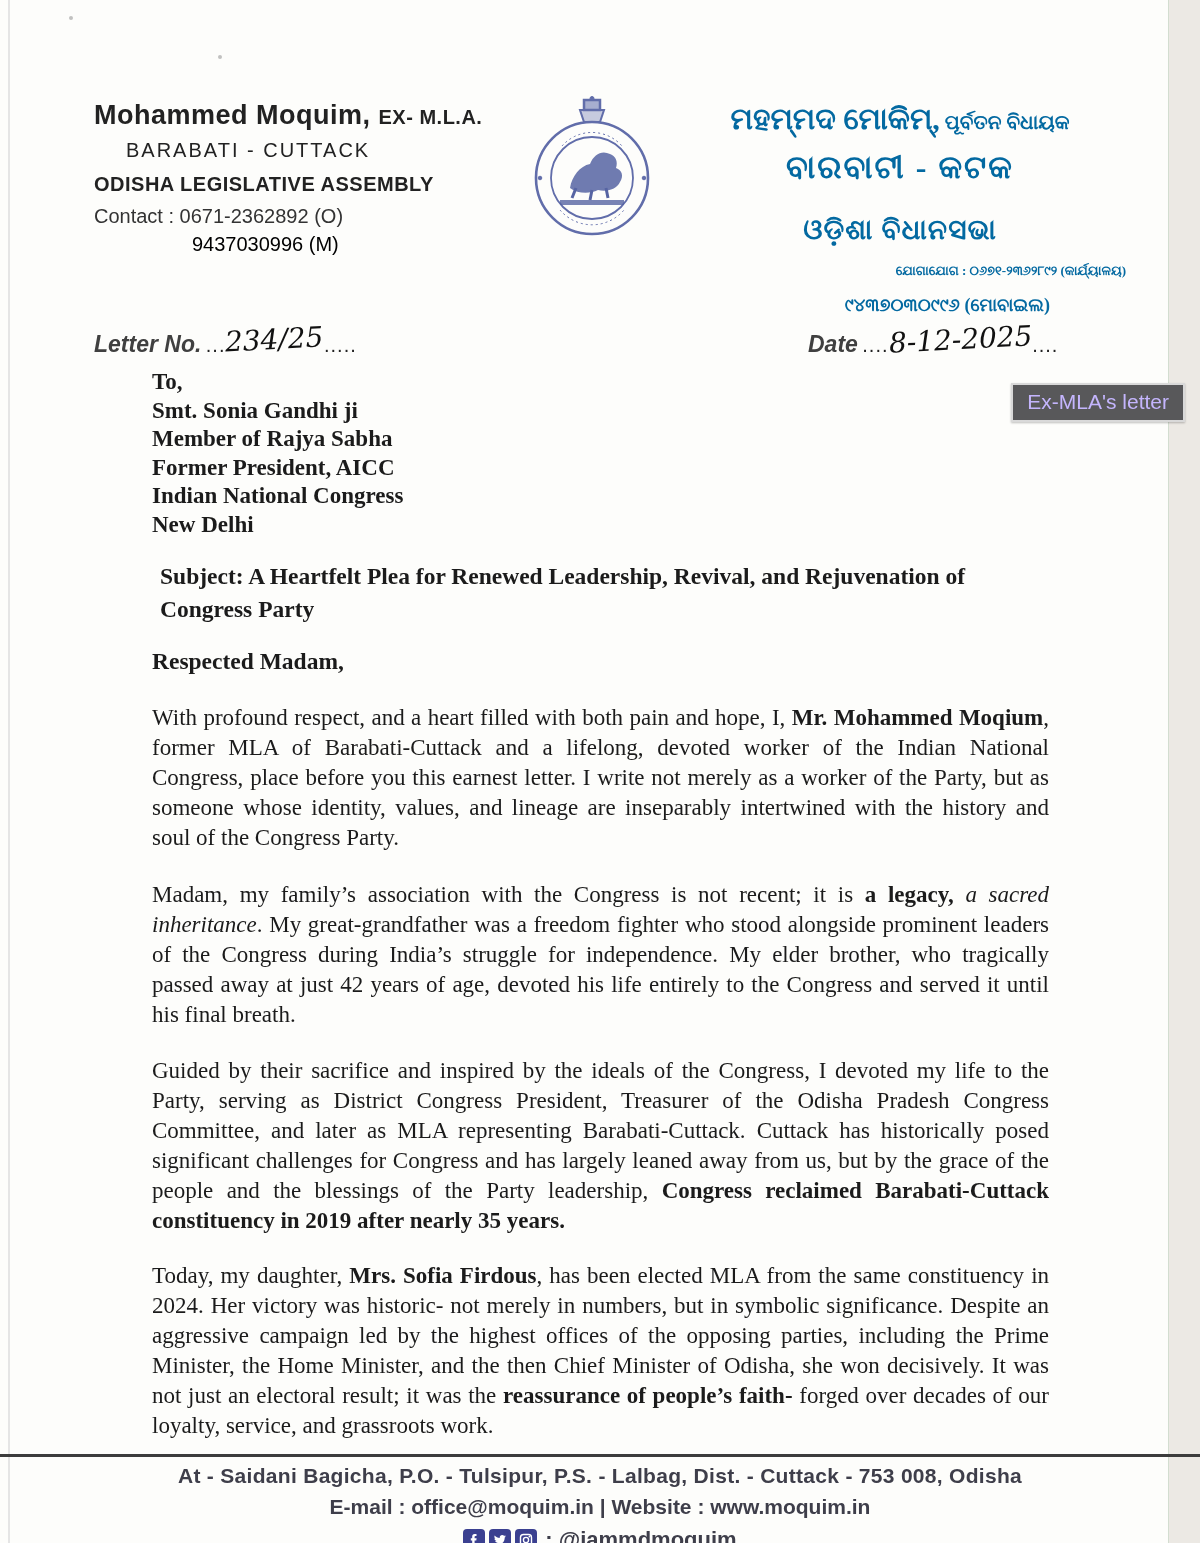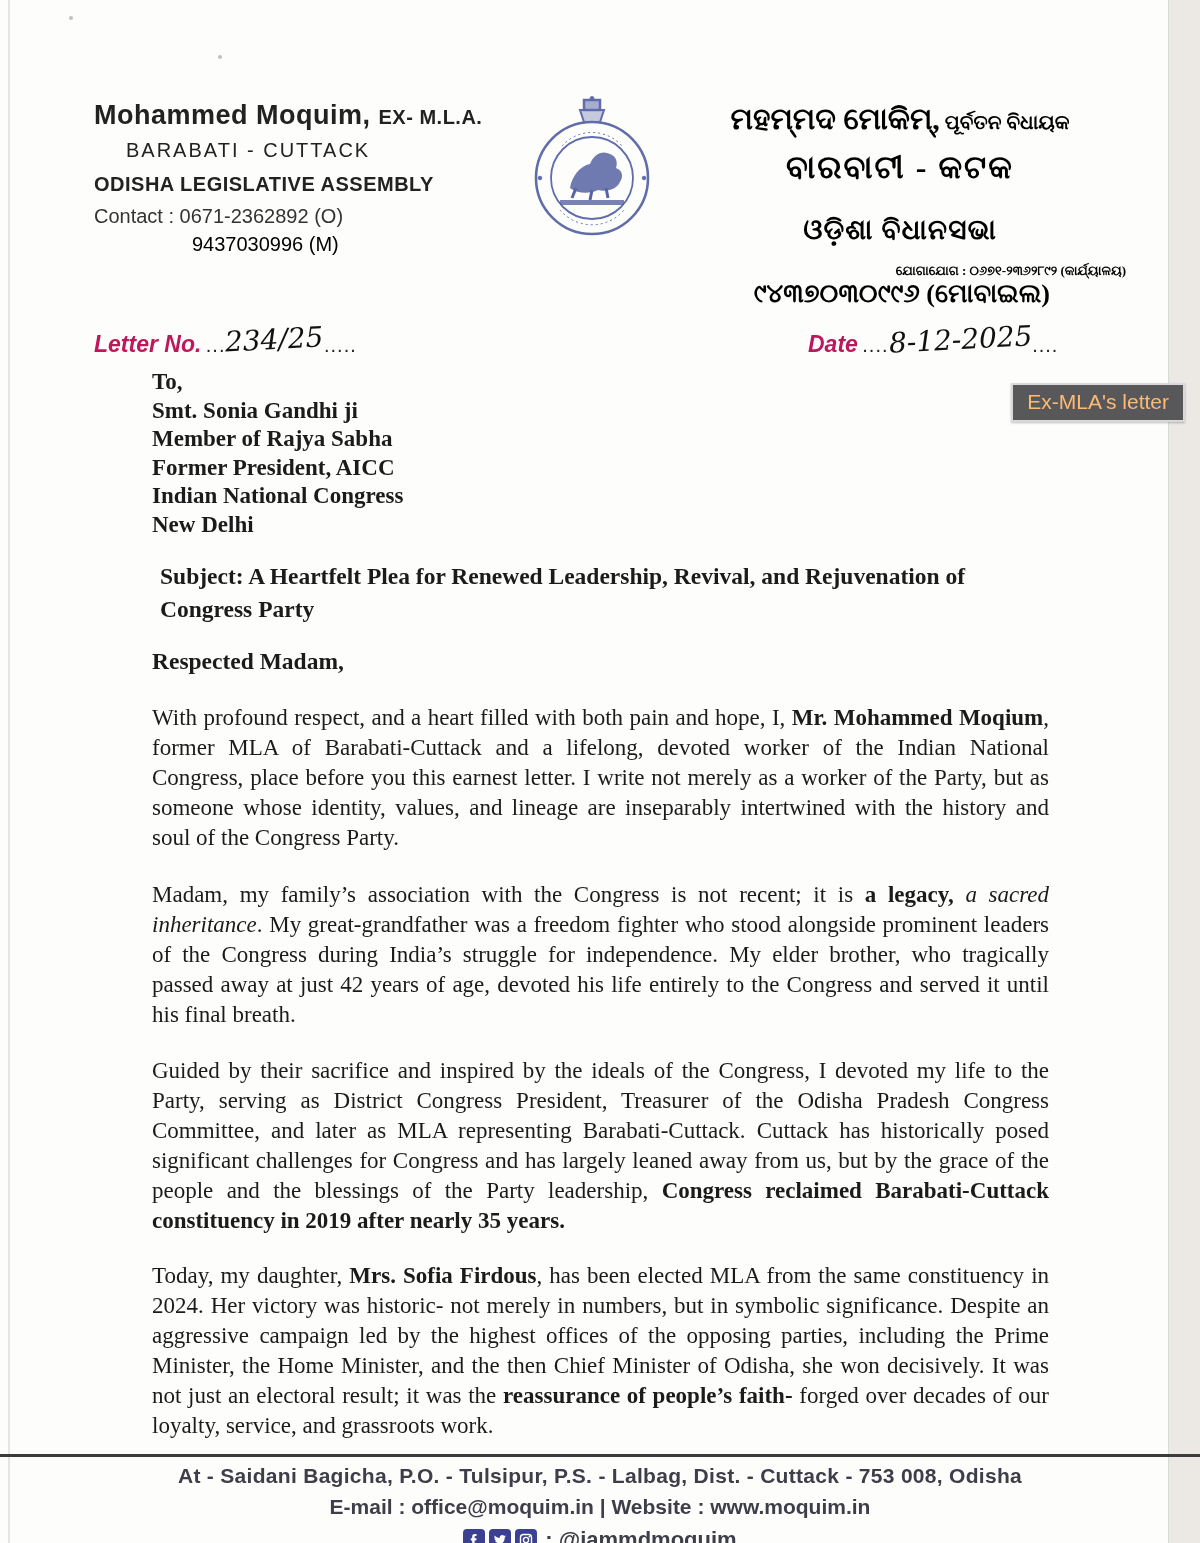--- a/index.html
+++ b/index.html
@@ -20,40 +20,40 @@
   .hdr-left{position:absolute;left:94px;top:100px;width:400px;font-family:"Liberation Sans",sans-serif;color:#222;}
   .hdr-name{font-size:27px;font-weight:bold;letter-spacing:.5px;white-space:nowrap;}
   .hdr-name .suffix{font-size:20px;font-weight:bold;}
   .hdr-line2{font-size:20px;font-weight:normal;letter-spacing:2px;margin:8px 0 0 32px;}
   .hdr-line3{font-size:20px;font-weight:bold;letter-spacing:.5px;margin-top:11px;}
   .hdr-contact{font-size:20px;margin-top:9px;color:#333;}
   .hdr-contact2{font-size:20px;margin-top:5px;margin-left:98px;color:#000000;}
 
   .emblem{position:absolute;left:532px;top:96px;width:120px;height:142px;opacity:.85;}
 
-  .hdr-right{position:absolute;right:70px;top:102px;width:460px;text-align:center;color:#000000;}
+  .hdr-right{position:absolute;right:70px;top:102px;width:460px;text-align:center;color:#0369a1;}
   .odia-name{font-size:30px;font-weight:bold;white-space:nowrap;}
   .odia-name .suffix{font-size:20px;font-weight:bold;}
   .odia-l2{font-size:32px;font-weight:bold;margin-top:12px;letter-spacing:2px;}
   .odia-l3{font-size:28px;font-weight:bold;margin-top:28px;letter-spacing:1px;}
   .odia-contact{font-size:13px;font-weight:bold;margin-top:16px;text-align:right;padding-right:4px;}
-  .odia-contact2{font-size:26px;font-weight:bold;margin-top:0;text-align:right;padding-right:80px;}
+  .odia-contact2{font-size:18px;font-weight:bold;margin-top:16px;text-align:right;padding-right:80px;}
 
   
   .meta-row{position:absolute;left:94px;top:326px;width:1000px;font-family:"Liberation Sans",sans-serif;}
-  .meta-label{font-weight:bold;font-style:italic;font-size:23px;color:#be185d;}
+  .meta-label{font-weight:bold;font-style:italic;font-size:23px;color:#404040;}
   .dots{font-size:20px;letter-spacing:1px;color:#222;}
   .handwrite{display:inline-block;font-family:"DejaVu Serif",serif;font-style:italic;font-size:28px;transform:rotate(-3deg) translateY(-3px);color:#111;}
   .letterno{position:absolute;left:0;top:0;}
   .dateblock{position:absolute;left:714px;top:0;}
 
   
   .badge{
     position:absolute;right:15px;top:383px;
-    background:#58585a;color:#fdba74;
+    background:#58585a;color:#c4b5fd;
     font-family:"Liberation Sans",sans-serif;font-size:21px;
     padding:5px 14px 6px 14px;border:2px solid #d9d9d9;box-shadow:0 1px 2px rgba(0,0,0,.25);
   }
 
   
   .recipient{position:absolute;left:152px;top:368px;font-weight:bold;font-size:23px;line-height:28.5px;}
   .subject{position:absolute;left:160px;top:560px;width:900px;font-weight:bold;font-size:23.5px;line-height:33px;}
   .salutation{position:absolute;left:152px;top:648px;font-weight:bold;font-size:23.5px;}
   .para{position:absolute;left:152px;width:897px;font-size:23px;line-height:30px;text-align:justify;}
   .p1{top:703px;}

